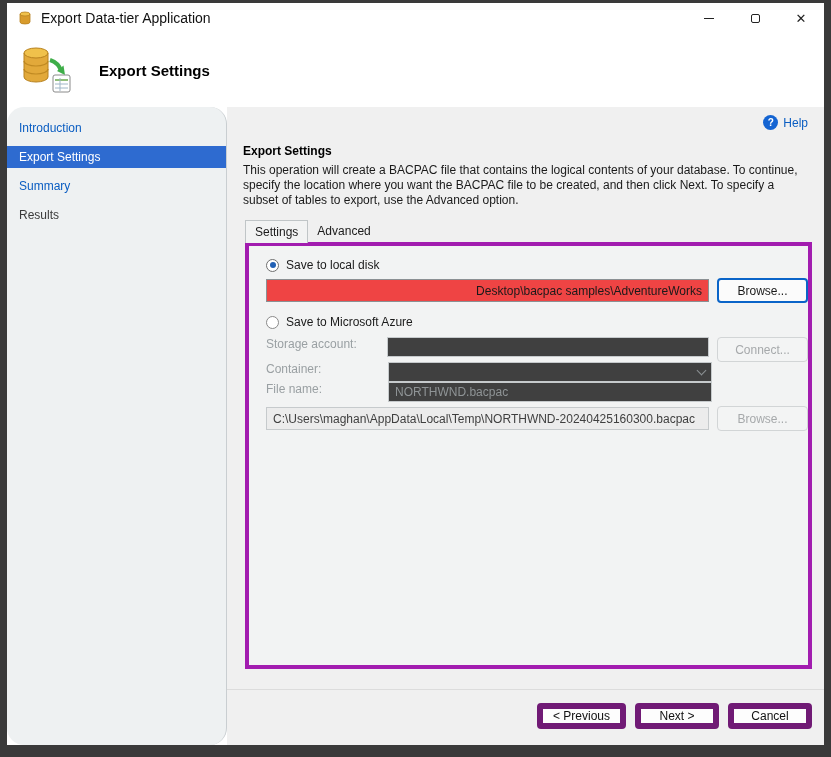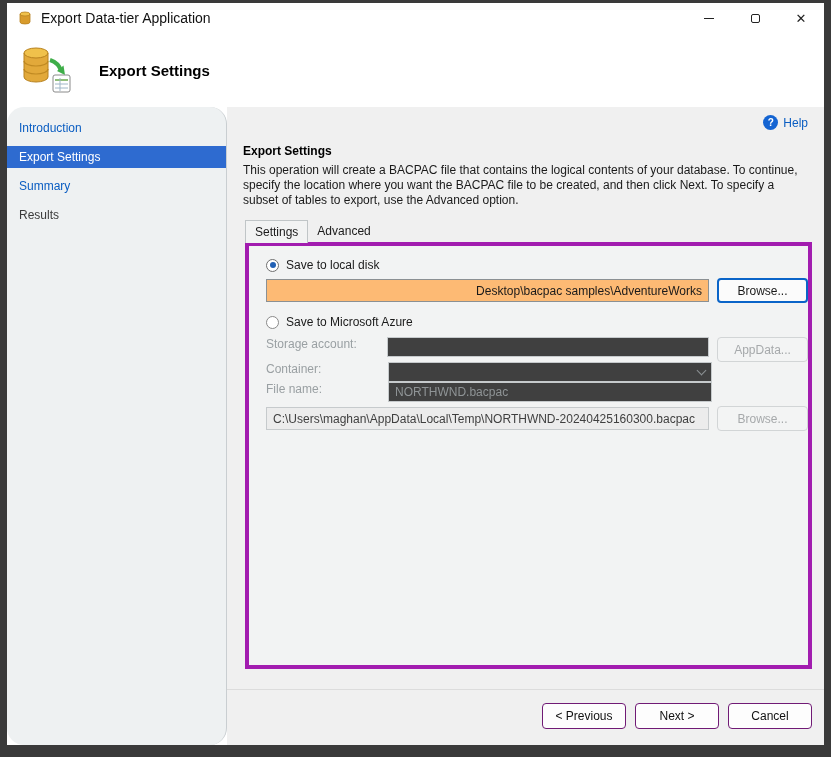--- a/index.html
+++ b/index.html
@@ -56,21 +56,21 @@
 
   .radio-row { display: flex; align-items: center; gap: 7px; cursor: pointer; }
   .radio-row.first { margin: 4px 0 6px 0; }
   .radio-row.second { margin: 12px 0 8px 0; }
   .radio { width: 13px; height: 13px; border-radius: 50%; background: #fff; border: 1px solid #6f6f6f;
            display: inline-flex; align-items: center; justify-content: center; flex: 0 0 auto; }
   .radio .dot { width: 6px; height: 6px; border-radius: 50%; background: #2160b4; }
   .radio.unchecked { border-color: #8a8a8a; }
 
   .path-row { display: flex; align-items: center; margin: 6px 0 10px 0; }
-  input.text-input { height: 23px; border: 1px solid #8b9093; background: #fdba74; padding: 0 6px; font: inherit;
+  input.text-input { height: 23px; border: 1px solid #8b9093; background: #ef4444; padding: 0 6px; font: inherit;
                      color: #1a1a1a; outline: none; }
   .local-path { width: 446px; text-align: right; }
 
   .btn { height: 25px; min-width: 91px; background: #fbfbfb; border: 1px solid #b0b0b0; border-radius: 4px;
          font: inherit; display: inline-flex; align-items: center; justify-content: center;
          margin-left: 8px; cursor: pointer; color: #1a1a1a; }
   .btn.focused { border: 2px solid #0a64c8; }
   .btn.disabled { color: #a6a9ab; background: #f3f4f4; border-color: #d2d5d6; cursor: default; }
 
   .field-row { display: flex; align-items: flex-start; margin: 0 0; }
@@ -80,21 +80,21 @@
   .dis-combo { display: inline-flex; align-items: center; justify-content: flex-end; }
   .chev { width: 7px; height: 7px; border-right: 1px solid #8b9093; border-bottom: 1px solid #8b9093;
           transform: rotate(45deg); margin-bottom: 3px; }
   .temp-label { margin: 14px 0 4px 0; color: #9aa0a3; }
   .temp-row { display: flex; align-items: center; margin: 4px 0; }
   input.temp-input { width: 446px; height: 23px; background: #ececec; border: 1px solid #c6cacc;
                      padding: 0 6px; font: inherit; color: #3f3f3f; outline: none; }
 
   .footer { margin-top: auto; height: 56px; border-top: 1px solid #dcdcdc; display: flex; align-items: center;
             justify-content: flex-end; gap: 9px; padding: 0 12px 4px 0; flex: 0 0 auto; }
-  .fbtn { min-width: 84px; height: 26px; background: #fdfdfd; border: 1px solid #701a75; border-radius: 4px;
+  .fbtn { min-width: 84px; height: 26px; background: #fdfdfd; border: 6px solid #701a75; border-radius: 4px;
           font: inherit; display: inline-flex; align-items: center; justify-content: center;
           padding: 0 10px; cursor: pointer; color: #111; }
 </style>
 </head>
 <body>
 
 <div class="frame">
   <div class="window">
 
     <div class="titlebar">
@@ -178,21 +178,21 @@
           </div>
 
           <label class="radio-row second">
             <span class="radio unchecked"></span>
             <span>Save to Microsoft Azure</span>
           </label>
 
           <div class="field-row">
             <span class="field-label">Storage account:</span>
             <input class="dis-input" type="text" readonly="" style="">
-            <button class="btn disabled">AppData...</button>
+            <button class="btn disabled">Connect...</button>
           </div>
 
           <div class="field-row">
             <span class="field-label">Container:</span>
             <span class="dis-combo">
               <span class="chev"></span>
             </span>
           </div>
 
           <div class="field-row">

